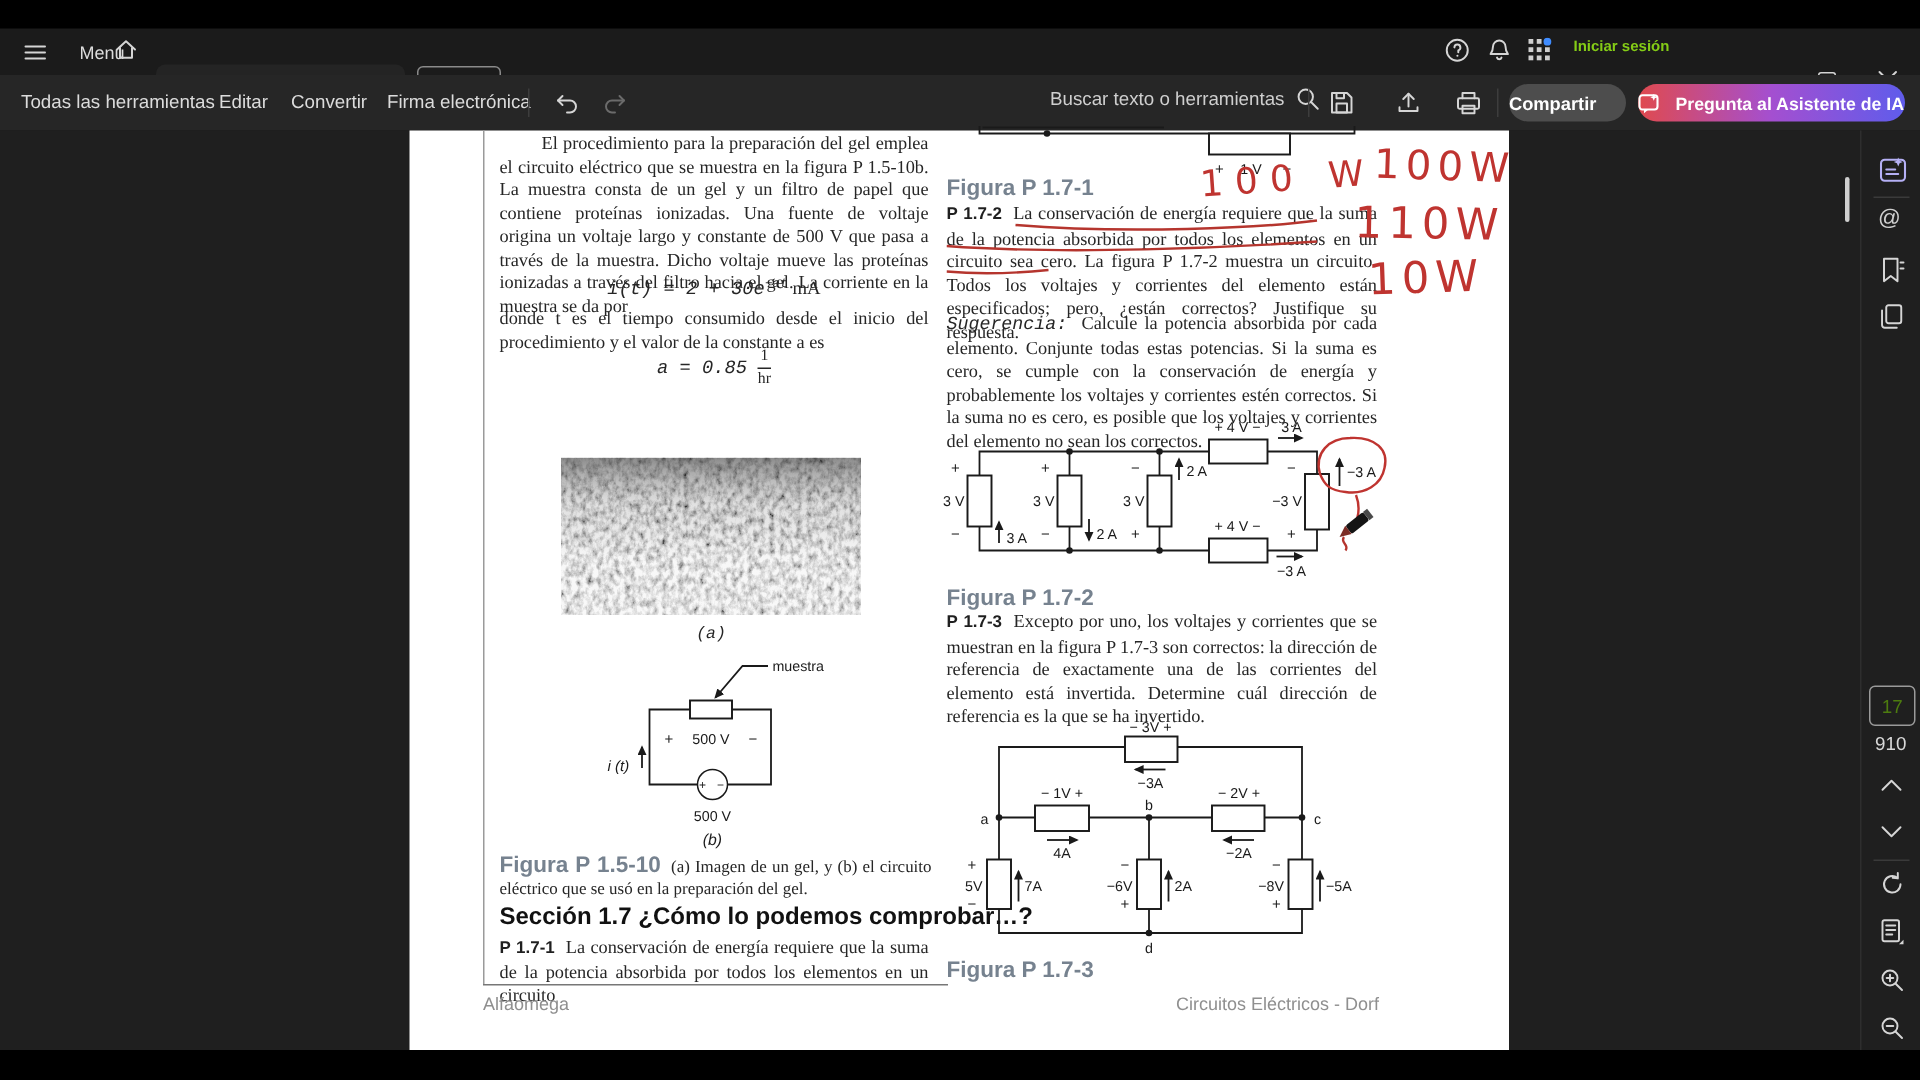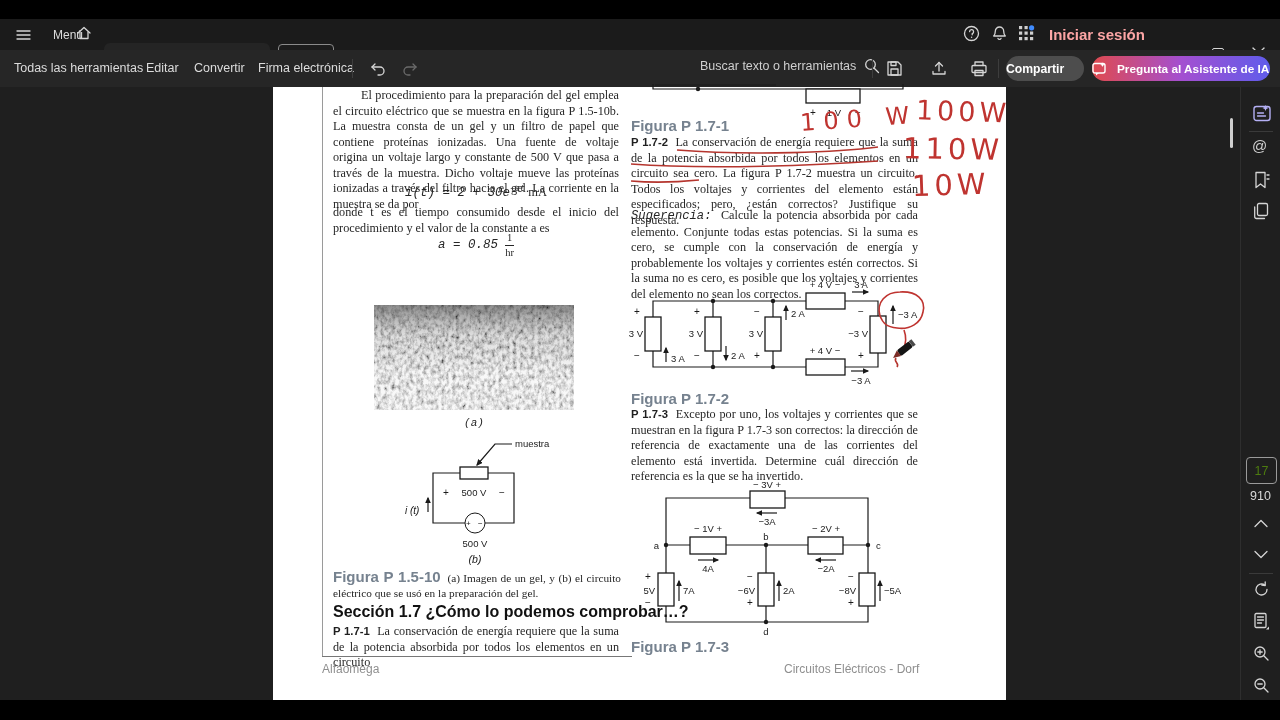--- a/index.html
+++ b/index.html
@@ -95,21 +95,21 @@
           <rect x="1" y="6.5" width="3.2" height="3.2"></rect>
             <rect x="6.5" y="6.5" width="3.2" height="3.2"></rect>
             <rect x="12" y="6.5" width="3.2" height="3.2"></rect>
           <rect x="1" y="12" width="3.2" height="3.2"></rect>
             <rect x="6.5" y="12" width="3.2" height="3.2"></rect>
             <rect x="12" y="12" width="3.2" height="3.2"></rect>
         </g>
         <circle cx="13.6" cy="2.8" r="2.6" fill="#3f8cff"></circle>
       </svg>
     </div>
-    <span class="ab ui" style="left:1049px;top:7px;font-weight:700;font-size:15px;color:#fca5a5">Iniciar sesión</span>
+    <span class="ab ui" style="left:1049px;top:7px;font-weight:700;font-size:10px;color:#84cc16">Iniciar sesión</span>
     <div class="ab" style="left:1168px;top:34px;width:12px;height:1.5px;background:#d5d5d5"></div>
     <div class="ab" style="left:1212px;top:29px;width:10px;height:10px;border:1.3px solid #d5d5d5;border-radius:2px"></div>
     <svg class="ab ic" style="left:1252px;top:28px" width="13" height="13">
       <line x1="1" y1="1" x2="12" y2="12"></line>
         <line x1="12" y1="1" x2="1" y2="12"></line>
     </svg>
   </div>
 
   <div class="ab bar-tools">
     <span class="ab ui" style="left:14px;top:11px">Todas las herramientas</span>

